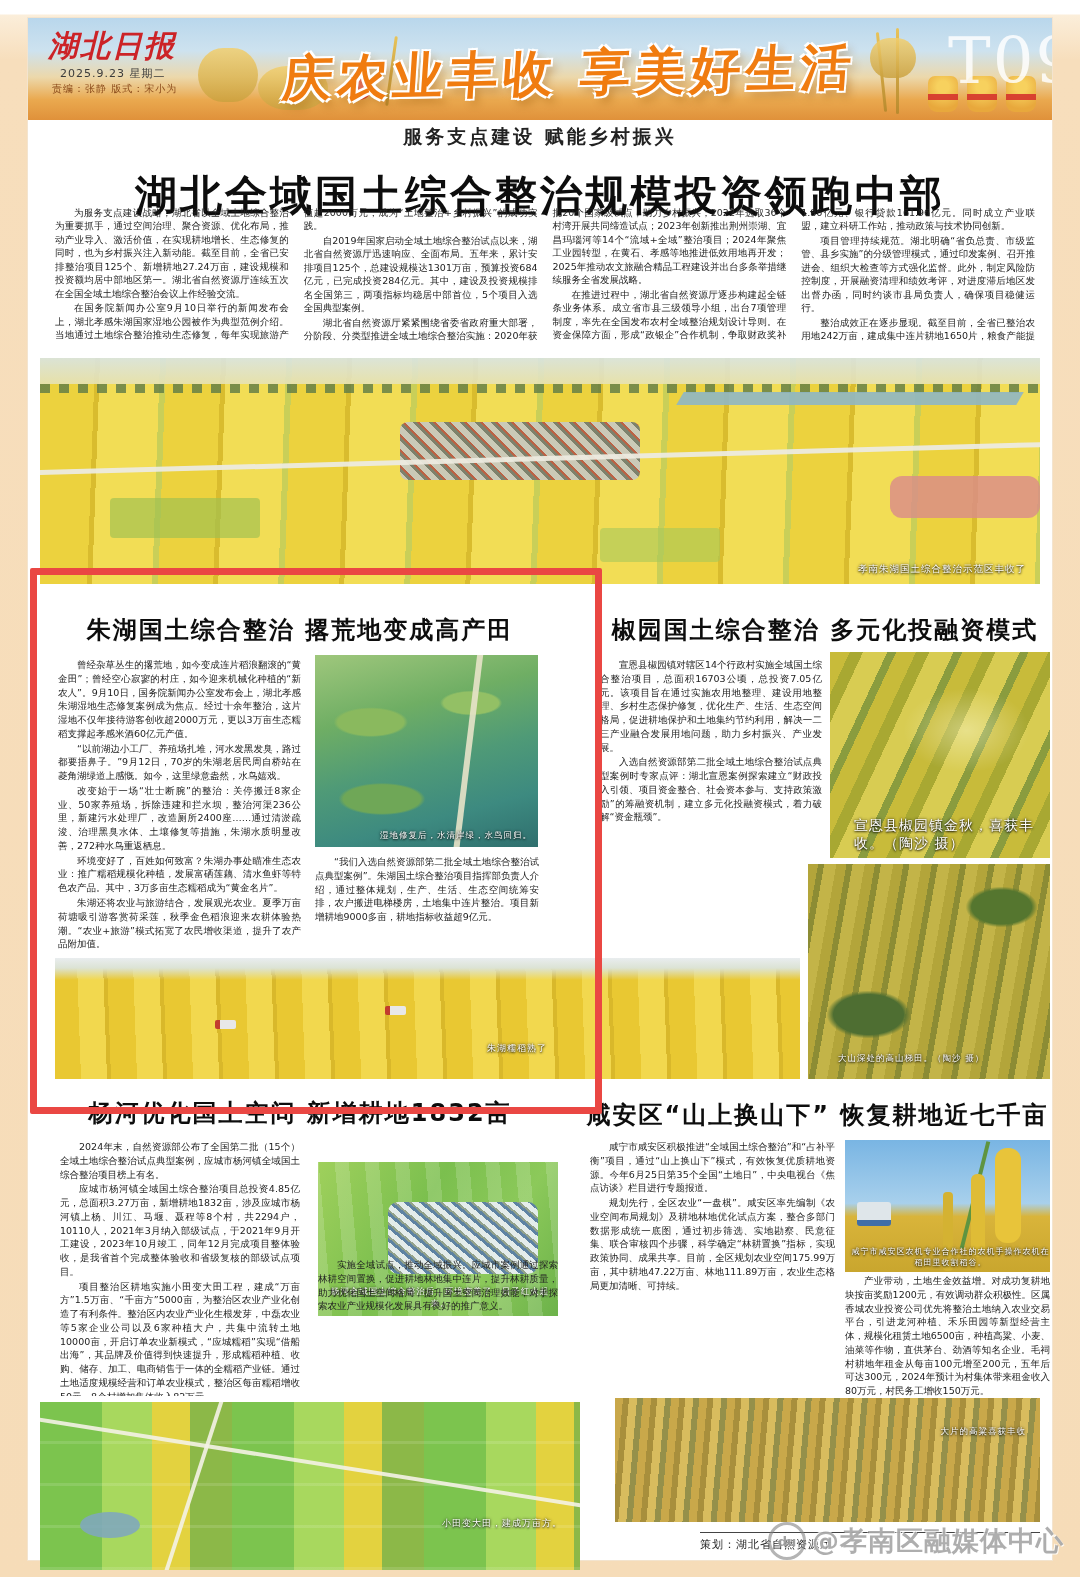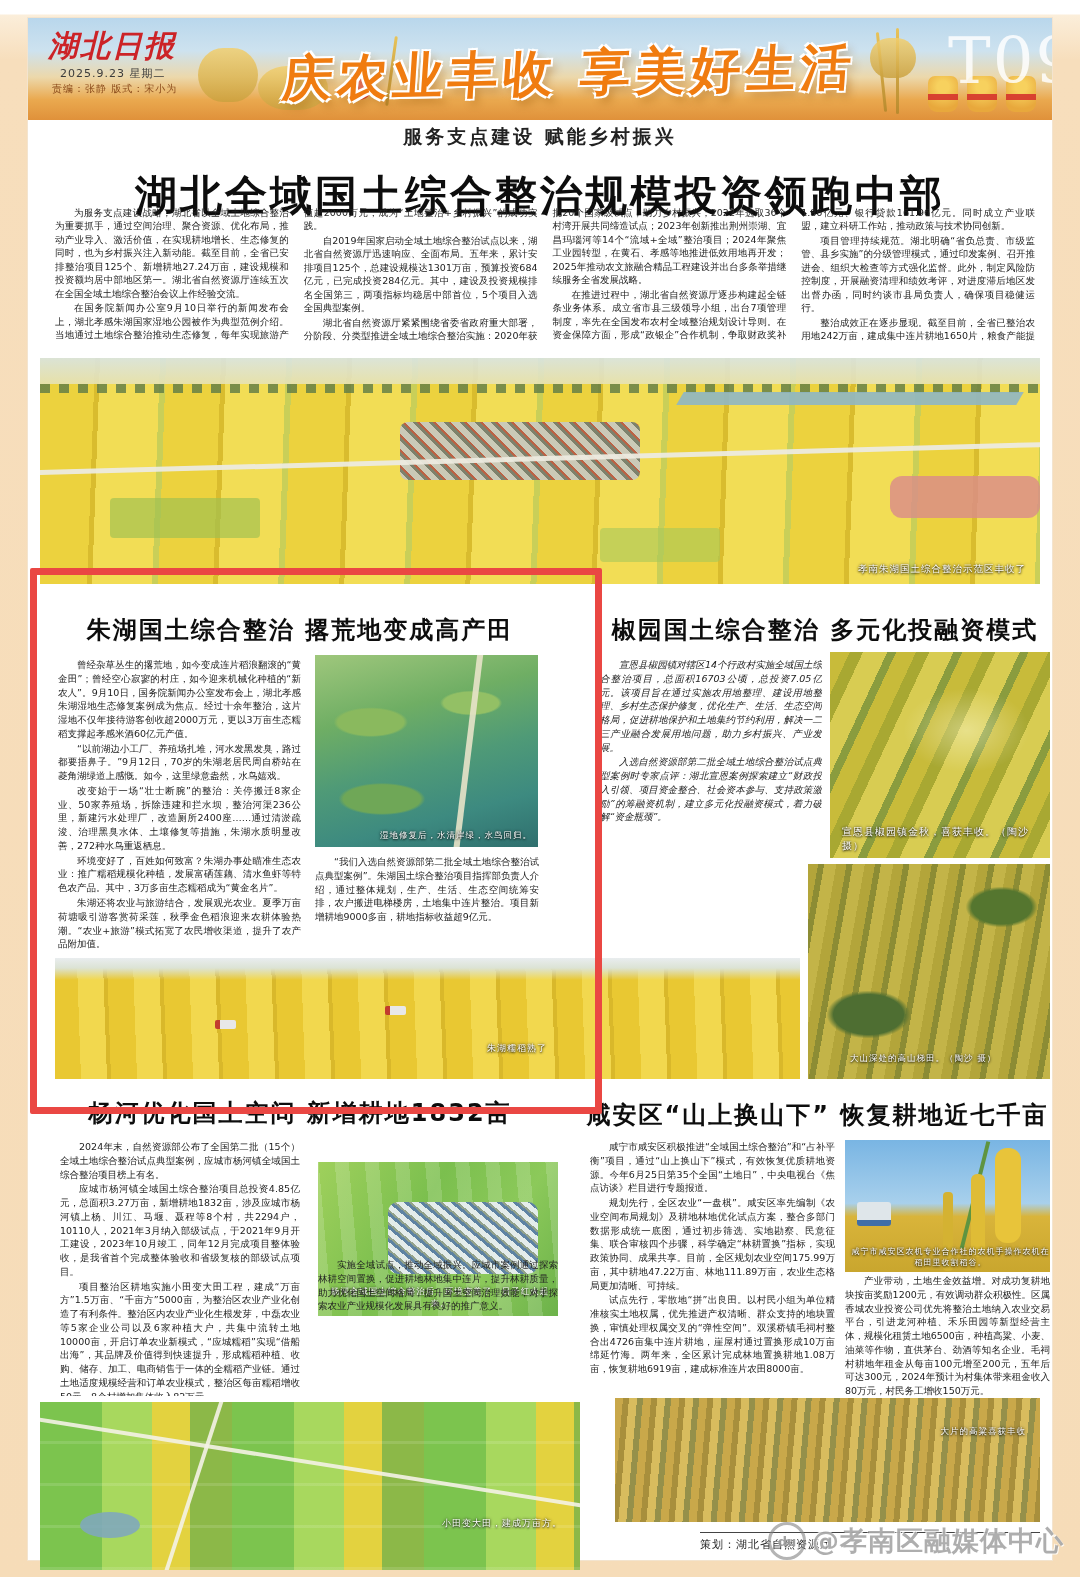--- a/index.html
+++ b/index.html
@@ -186,48 +186,47 @@
   </div>
   <div class="body-col abs" style="left:315px;top:855px;width:224px;height:100px;text-indent:2em;text-align:justify;">“我们入选自然资源部第二批全域土地综合整治试点典型案例”。朱湖国土综合整治项目指挥部负责人介绍，通过整体规划，生产、生活、生态空间统筹安排，农户搬进电梯楼房，土地集中连片整治。项目新增耕地9000多亩，耕地指标收益超9亿元。</div>
 
   <div class="goldstrip photo abs">
     <div class="harvester abs" style="left:160px;top:62px;"></div>
     <div class="harvester abs" style="left:330px;top:48px;"></div>
     <div class="pcap" style="left:432px;bottom:24px;font-size:9px;">朱湖糯稻熟了</div>
   </div>
 
   <div class="atitle abs" style="left:600px;top:614px;width:450px;">椒园国土综合整治  多元化投融资模式</div>
-  <div class="body-col abs" style="left:600px;top:658px;width:222px;height:236px;font-style:italic;">
+  <div class="body-col abs" style="left:600px;top:658px;width:222px;height:236px;">
       <p class="para">宣恩县椒园镇对辖区14个行政村实施全域国土综合整治项目，总面积16703公顷，总投资7.05亿元。该项目旨在通过实施农用地整理、建设用地整理、乡村生态保护修复，优化生产、生活、生态空间格局，促进耕地保护和土地集约节约利用，解决一二三产业融合发展用地问题，助力乡村振兴、产业发展。</p>
       <p class="para">入选自然资源部第二批全域土地综合整治试点典型案例时专家点评：湖北宣恩案例探索建立“财政投入引领、项目资金整合、社会资本参与、支持政策激励”的筹融资机制，建立多元化投融资模式，着力破解“资金瓶颈”。</p>
     </div>
   <div class="jy1 photo abs">
-    <div class="pcap" style="left:12px;bottom:5px;font-size:10px;">宣恩县椒园镇金秋，喜获丰收。（陶沙 摄）</div>
+    <div class="pcap" style="left:24px;bottom:5px;font-size:14px;">宣恩县椒园镇金秋，喜获丰收。（陶沙 摄）</div>
   </div>
   <div class="jy2 photo abs">
-    <div class="pcap" style="left:42px;bottom:14px;font-size:8.5px;margin-top:12px;">大山深处的高山梯田。（陶沙 摄）</div>
+    <div class="pcap" style="left:30px;bottom:14px;font-size:8.5px;margin-top:12px;">大山深处的高山梯田。（陶沙 摄）</div>
   </div>
 
   <div class="atitle abs" style="left:40px;top:1097px;width:520px;">杨河优化国土空间  新增耕地1832亩</div>
   <div class="body-col abs" style="left:60px;top:1140px;width:240px;height:256px;">
       <p class="para">2024年末，自然资源部公布了全国第二批（15个）全域土地综合整治试点典型案例，应城市杨河镇全域国土综合整治项目榜上有名。</p>
       <p class="para">应城市杨河镇全域国土综合整治项目总投资4.85亿元，总面积3.27万亩，新增耕地1832亩，涉及应城市杨河镇上杨、川江、马堰、聂程等8个村，共2294户，10110人，2021年3月纳入部级试点，于2021年9月开工建设，2023年10月竣工，同年12月完成项目整体验收，是我省首个完成整体验收和省级复核的部级试点项目。</p>
       <p class="para">项目整治区耕地实施小田变大田工程，建成“万亩方”1.5万亩、“千亩方”5000亩，为整治区农业产业化创造了有利条件。整治区内农业产业化生根发芽，中磊农业等5家企业公司以及6家种植大户，共集中流转土地10000亩，开启订单农业新模式，“应城糯稻”实现“借船出海”，其品牌及价值得到快速提升，形成糯稻种植、收购、储存、加工、电商销售于一体的全糯稻产业链。通过土地适度规模经营和订单农业模式，整治区每亩糯稻增收50元、8个村增加集体收入82万元。</p>
     </div>
   <div class="yh-photo photo abs">
     <div class="yh-village abs"></div>
     <div class="pcap" style="left:12px;right:8px;bottom:6px;font-size:8.5px;text-align:center;">杨河全域国土综合整治后，环境变美了，日子红火起来。</div>
   </div>
   <div class="body-col abs" style="left:318px;top:1258px;width:240px;height:76px;text-indent:2em;text-align:justify;">实施全域试点，推动全域振兴。应城市案例通过探索林耕空间置换，促进耕地林地集中连片，提升林耕质量，助力优化国土空间格局，提升国土空间治理效能，对于探索农业产业规模化发展具有良好的推广意义。</div>
 
   <div class="atitle abs" style="left:585px;top:1099px;width:465px;">咸安区“山上换山下”  恢复耕地近七千亩</div>
   <div class="body-col abs" style="left:590px;top:1140px;width:245px;height:256px;">
       <p class="para">咸宁市咸安区积极推进“全域国土综合整治”和“占补平衡”项目，通过“山上换山下”模式，有效恢复优质耕地资源。今年6月25日第35个全国“土地日”，中央电视台《焦点访谈》栏目进行专题报道。</p>
       <p class="para">规划先行，全区农业“一盘棋”。咸安区率先编制《农业空间布局规划》及耕地林地优化试点方案，整合多部门数据形成统一底图，通过初步筛选、实地勘察、民意征集、联合审核四个步骤，科学确定“林耕置换”指标，实现政策协同、成果共享。目前，全区规划农业空间175.99万亩，其中耕地47.22万亩、林地111.89万亩，农业生态格局更加清晰、可持续。</p>
-      <p class="para">试点先行，零散地“拼”出良田。以村民小组为单位精准核实土地权属，优先推进产权清晰、群众支持的地块置换，审慎处理权属交叉的“弹性空间”。双溪桥镇毛祠村整合出4726亩集中连片耕地，崖屋村通过置换形成10万亩绵延竹海。两年来，全区累计完成林地置换耕地1.08万亩，恢复耕地6919亩，建成标准连片农田8000亩。</p>
     </div>
   <div class="corn photo abs">
     <div class="corn-leaf abs"></div>
     <div class="corn-stalk abs"></div>
     <div class="corn-harv abs"></div>
     <div class="pcap" style="left:6px;right:0;bottom:4px;font-size:8px;text-align:center;line-height:1.3;">咸宁市咸安区农机专业合作社的农机手操作农机在稻田里收割稻谷。</div>
   </div>
   <div class="body-col abs" style="left:845px;top:1274px;width:205px;height:122px;text-indent:2em;text-align:justify;">产业带动，土地生金效益增。对成功复耕地块按亩奖励1200元，有效调动群众积极性。区属香城农业投资公司优先将整治土地纳入农业交易平台，引进龙河种植、禾乐田园等新型经营主体，规模化租赁土地6500亩，种植高粱、小麦、油菜等作物，直供茅台、劲酒等知名企业。毛祠村耕地年租金从每亩100元增至200元，五年后可达300元，2024年预计为村集体带来租金收入80万元，村民务工增收150万元。</div>
 
   <div class="patchwork photo abs">

